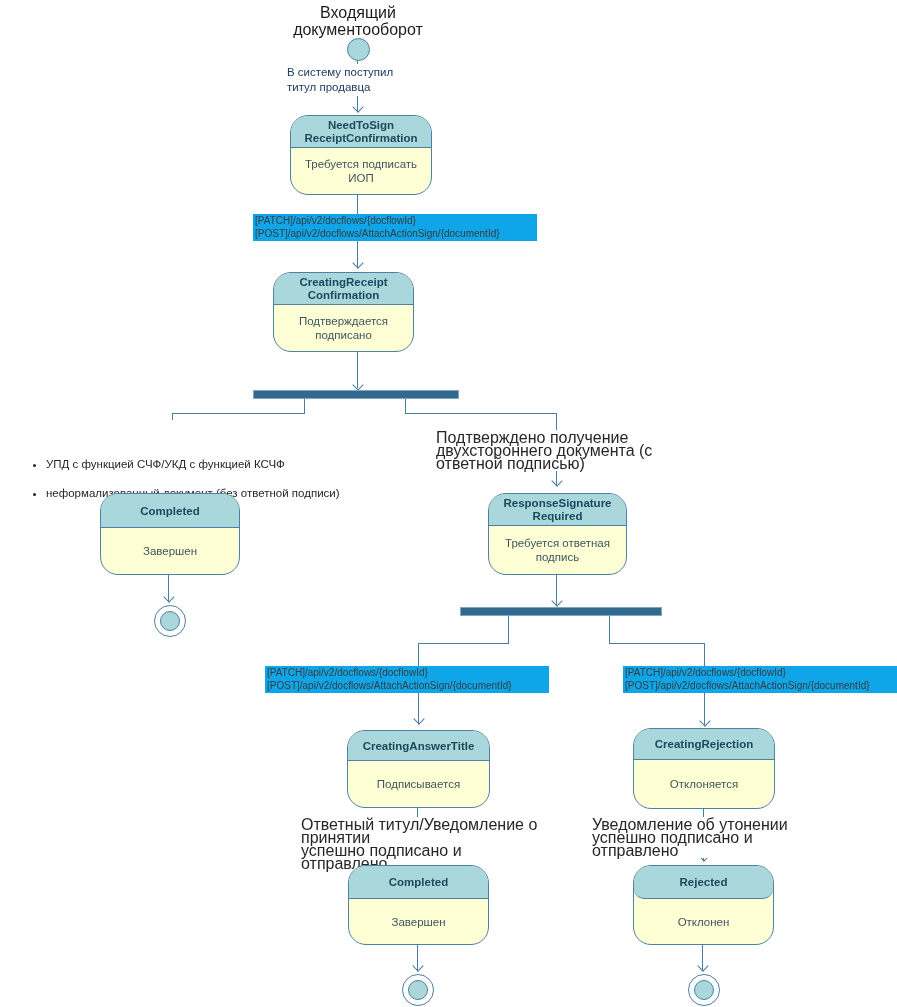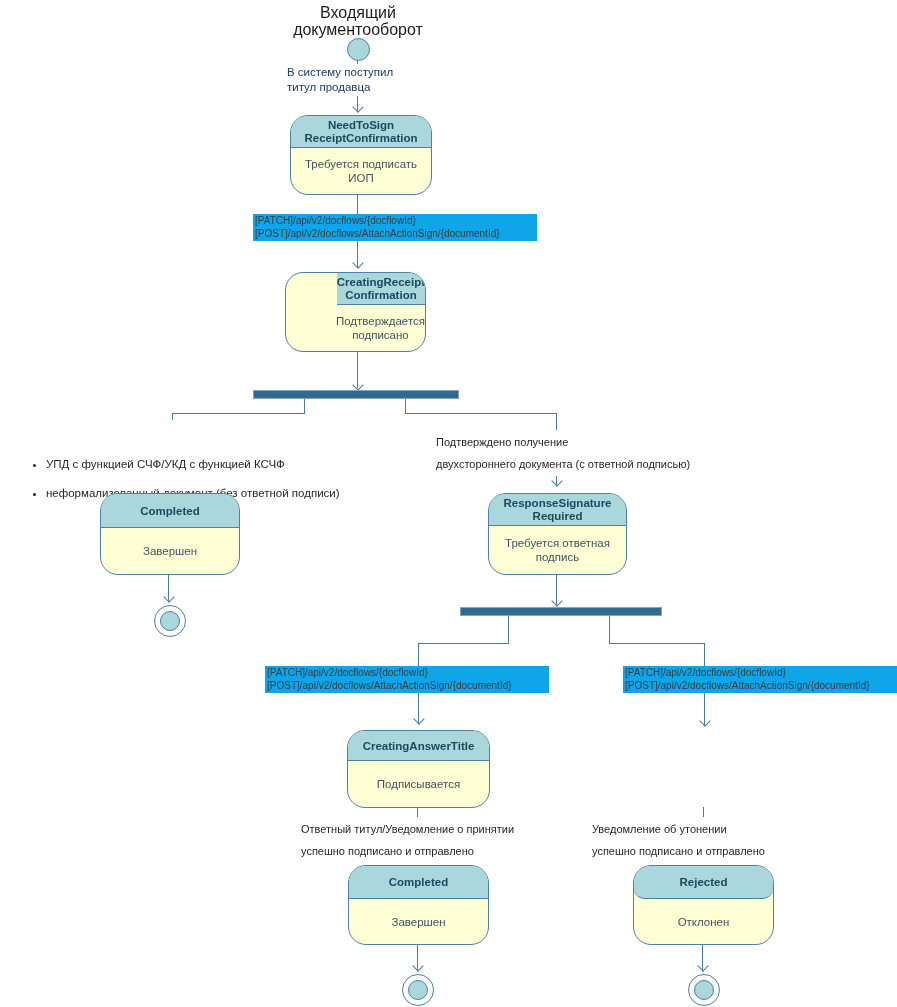--- a/index.html
+++ b/index.html
@@ -55,21 +55,21 @@
     display:flex;align-items:center;justify-content:center;z-index:3;
   }
   .final-inner{
     width:18px;height:18px;border-radius:50%;
     background:var(--state-header-bg,#a9d7db);
     border:1.4px solid var(--state-border,#4d80a3);
   }
   
   .lbl{
     position:absolute;white-space:pre-line;background:#fff;
-    font-size:11px;line-height:22px;color:var(--text,#262626);
+    font-size:16px;line-height:13px;color:var(--text,#262626);
     z-index:2;padding:1px 2px;
   }
   .lbl.center{}
   .lbl.blue{color:var(--label-blue,#1e3c64);font-size:11.5px;line-height:15px;}
   .api{
     position:absolute;white-space:pre-line;background:#0ea5e9;
     font-size:10px;line-height:12.5px;color:var(--api-text,#3b3b3b);
     z-index:2;padding:1px 2px;
   }
   .one-sided{font-size:11.5px;line-height:14px;}
@@ -95,21 +95,21 @@
 ReceiptConfirmation</div>
     <div class="state-bd">Требуется подписать
 ИОП</div>
   </div>
 
   <div class="v" style="left:357px;top:193px;height:75px;"></div>
   <div class="arr" style="left:354px;top:259px;"></div>
   <div class="api" style="left:253px;top:214px;width:280px;">[PATCH]/api/v2/docflows/{docflowId}
 [POST]/api/v2/docflows/AttachActionSign/{documentId}</div>
 
-  <div class="state" style="left:285px;top:272px;width:139px;height:78px;align-items:flex-end;">
+  <div class="state" style="left:273px;top:272px;width:139px;height:78px;">
     <div class="state-hd">CreatingReceipt
 Confirmation</div>
     <div class="state-bd">Подтверждается
 подписано</div>
   </div>
 
   <div class="v" style="left:357px;top:350px;height:38px;"></div>
   <div class="arr" style="left:354px;top:381px;"></div>
   <div class="bar" style="left:253px;top:390px;width:204px;"></div>
 
@@ -179,20 +179,24 @@
     <div class="final-inner"></div>
   </div>
 
   <div class="v" style="left:609px;top:614px;height:29px;"></div>
   <div class="h" style="left:609px;top:643px;width:96px;"></div>
   <div class="v" style="left:704px;top:643px;height:82px;"></div>
   <div class="arr" style="left:701px;top:717px;"></div>
   <div class="api" style="left:623px;top:666px;width:278px;">[PATCH]/api/v2/docflows/{docflowId}
 [POST]/api/v2/docflows/AttachActionSign/{documentId}</div>
 
+  <div class="state" style="left:633px;top:728px;width:140px;height:79px;">
+    <div class="state-hd" style="flex-basis:29px;">CreatingRejection</div>
+    <div class="state-bd">Отклоняется</div>
+  </div>
 
   <div class="v" style="left:703px;top:807px;height:54px;"></div>
   <div class="arr" style="left:700px;top:852px;"></div>
   <div class="lbl center" style="left:590px;top:817px;width:227px;">Уведомление об утонении
 успешно подписано и отправлено</div>
 
   <div class="state" style="left:633px;top:865px;width:139px;height:78px;">
     <div class="state-hd" style="flex-basis:31px;border-radius:10px;">Rejected</div>
     <div class="state-bd">Отклонен</div>
   </div>

